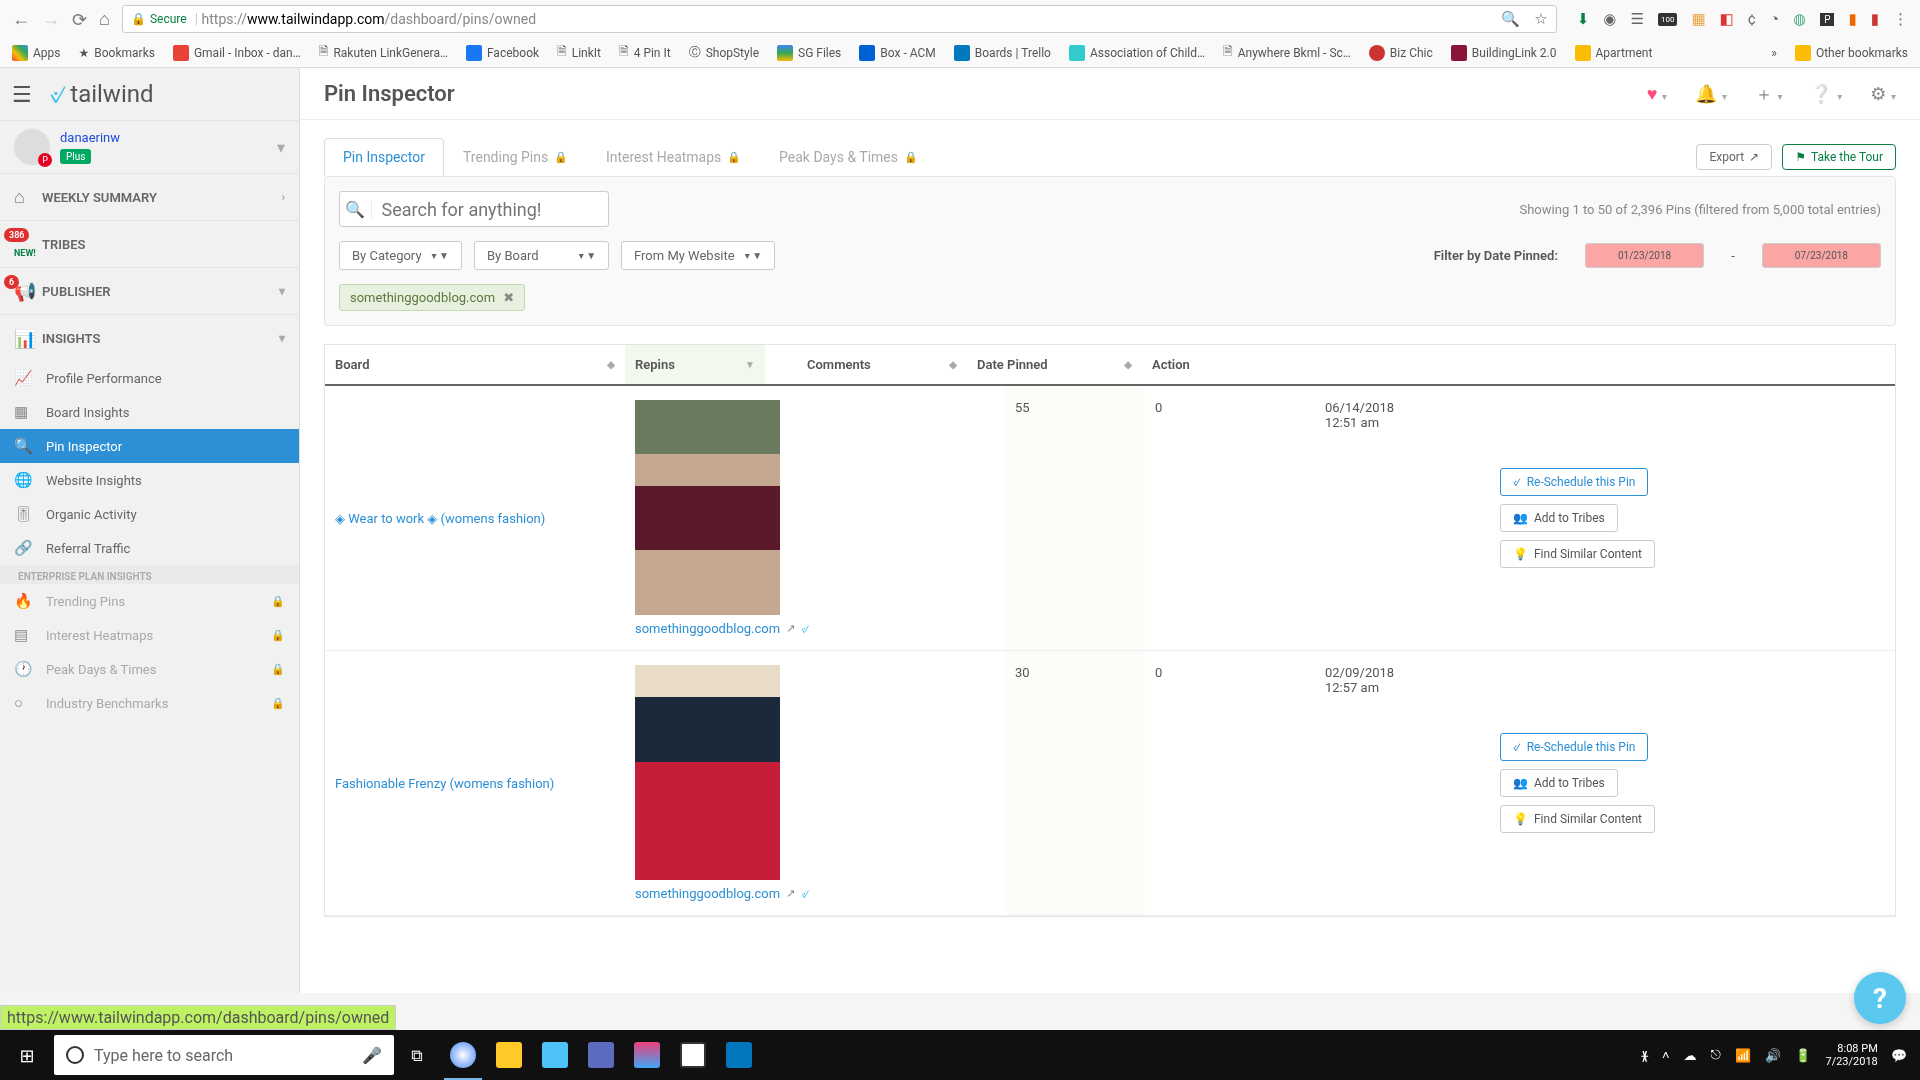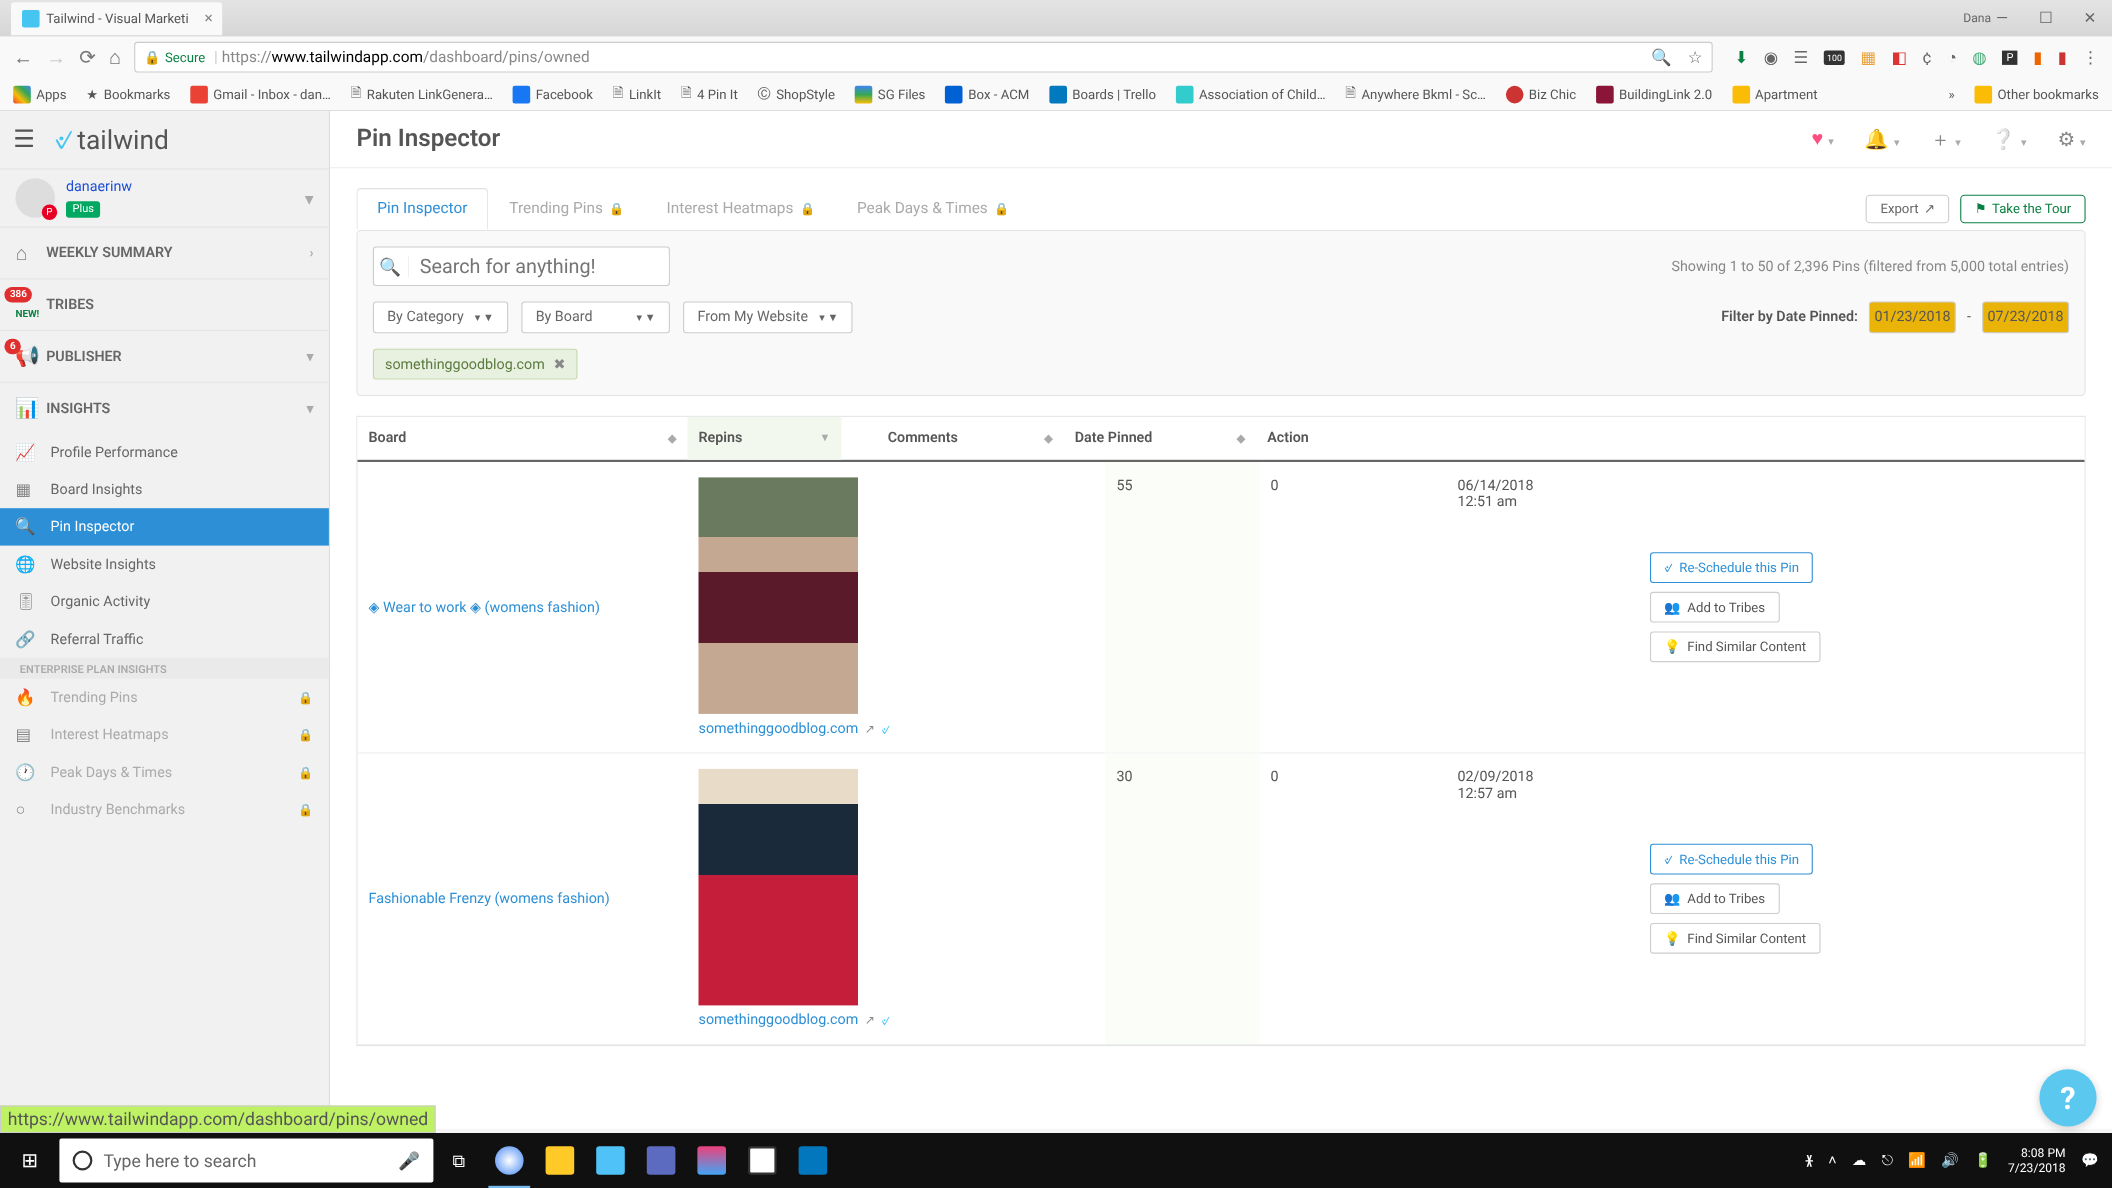--- a/index.html
+++ b/index.html
@@ -78,23 +78,23 @@
 
 .filter-panel { margin:0 24px; border:1px solid #e4e4e4; border-radius:4px; background:#f9f9f9; }
 .search-row { padding:14px; display:flex; align-items:center; }
 .search-box { display:flex; align-items:center; border:1px solid #ccc; background:#fff; border-radius:3px; height:36px; width:270px; }
 .search-box .sicon { width:36px; text-align:center; color:#888; border-right:1px solid #eee; }
 .search-box input { border:none; padding:0 10px; font-size:18px; width:100%; outline:none; }
 .showing-txt { margin-left:auto; font-size:13px; color:#888; }
 
 .dropdown-row { padding:0 14px 14px; display:flex; align-items:center; gap:12px; }
 .dd { border:1px solid #ccc; background:#fff; border-radius:3px; padding:6px 12px; font-size:13px; color:#666; display:flex; align-items:center; gap:10px; cursor:pointer; }
-.date-filters { margin-left:auto; display:flex; align-items:center; gap:10px; font-size:13px; color:#555;text-align:center; }
+.date-filters { margin-left:auto; display:flex; align-items:center; gap:27px; font-size:13px; color:#555;text-align:center; }
 .date-label { font-weight:600; }
-.date-input { border:1px solid #ccc; background:#eab308; border-radius:3px; padding:6px 4px; font-size:13px; color:#555; }
+.date-input { border:1px solid #ccc; background:#fca5a5; border-radius:3px; padding:6px 32px; font-size:10px; color:#555; }
 
 .chip-row { padding:0 14px 14px; }
 .chip { display:inline-flex; align-items:center; background:#e8f0e0; border:1px solid #c5d9b0; color:#5a7a3e; padding:5px 10px; border-radius:3px; font-size:13px; gap:8px; }
 
 
 .data-table { margin:18px 24px 0; border:1px solid #e4e4e4; }
 .thead { display:flex; background:#fff; border-bottom:2px solid #666; }
 .th { padding:12px 10px; font-size:13px; font-weight:600; color:#555; display:flex; align-items:center; gap:6px; }
 .th.board { width:300px; }
 .th.pin { width:380px; }
@@ -139,33 +139,20 @@
 .tb-icon { width:46px; height:50px; display:flex; align-items:center; justify-content:center; position:relative; }
 .tb-icon.active::after { content:""; position:absolute; bottom:0; left:4px; right:4px; height:2px; background:#76b9ed; }
 .tb-sq { width:26px; height:26px; border-radius:3px; }
 .tb-tray { margin-left:auto; display:flex; align-items:center; gap:14px; padding-right:12px; font-size:13px; color:#fff; }
 .tb-clock { text-align:right; font-size:11px; line-height:1.2; }
 </style>
 </head>
 <body>
 
 <div class="browser-chrome">
-  <div class="tab-bar">
-    <div class="tab">
-      <div class="tab-favicon"></div>
-      <span>Tailwind - Visual Marketi</span>
-      <span class="tab-close">×</span>
-    </div>
-    <span class="win-user">Dana</span>
-    <div class="win-controls">
-      <div class="win-btn">—</div>
-      <div class="win-btn">☐</div>
-      <div class="win-btn">✕</div>
-    </div>
-  </div>
 
   <div class="url-bar-row">
     <span class="nav-btn">←</span>
     <span class="nav-btn" style="color:#ccc">→</span>
     <span class="nav-btn">⟳</span>
     <span class="nav-btn">⌂</span>
     <div class="url-box">
       <span class="url-secure">🔒 <span>Secure</span></span>
       <span style="color:#ccc">|</span>&nbsp;
       <span class="url-gray">https://</span>

